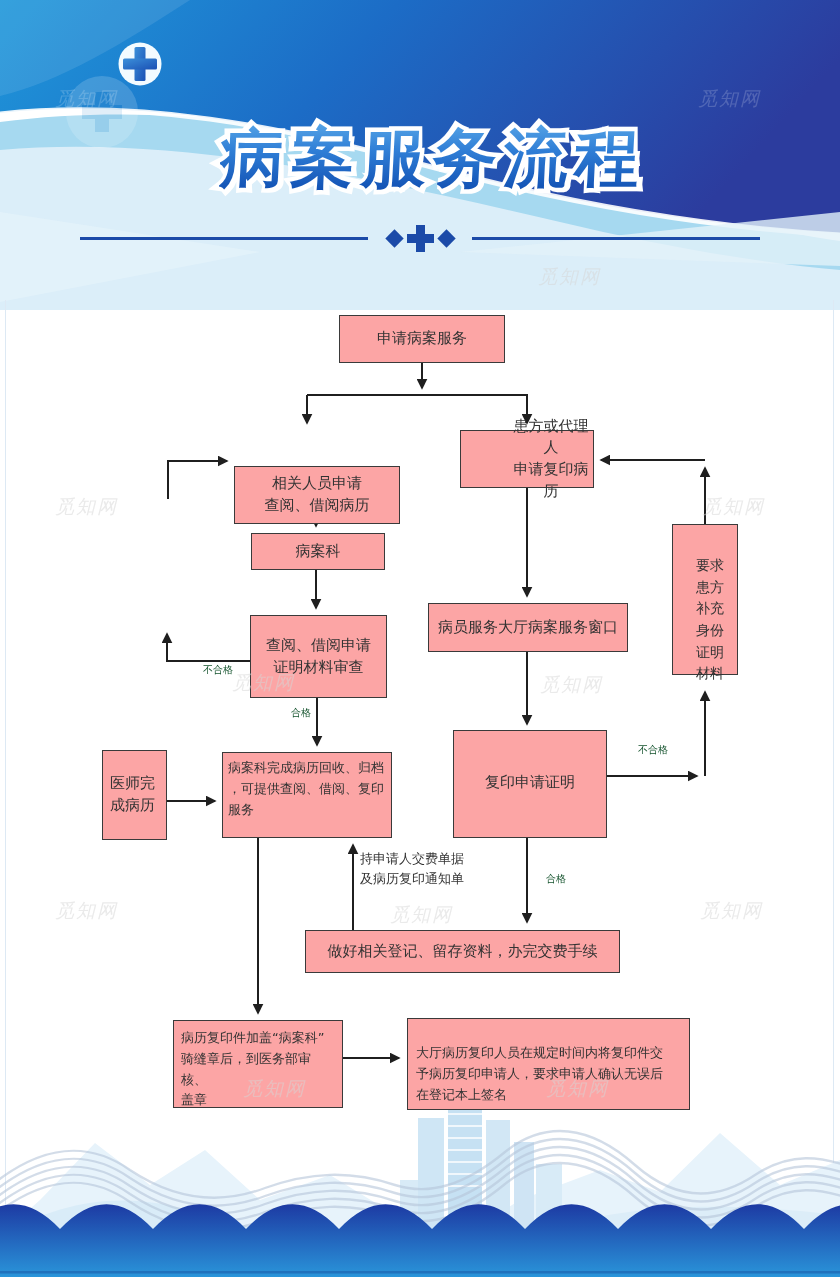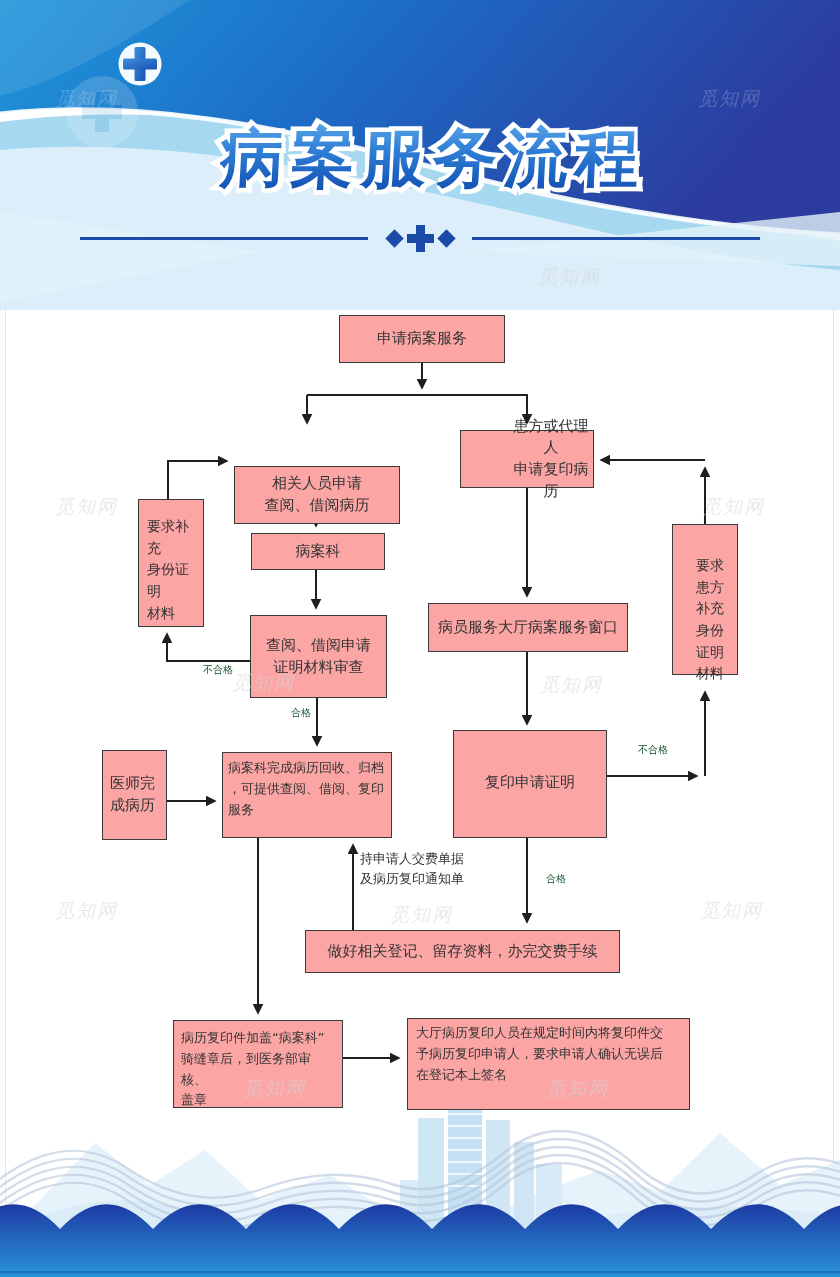--- a/index.html
+++ b/index.html
@@ -52,21 +52,21 @@
   #n3{left:138px;top:499px;width:66px;height:128px;align-items:flex-start;justify-content:flex-start;text-align:left;padding:16px 4px 0 8px;font-size:14px;line-height:1.55;}
   #n4{left:251px;top:533px;width:134px;height:37px;}
   #n5{left:250px;top:615px;width:137px;height:83px;}
   #n6{left:102px;top:750px;width:65px;height:90px;justify-content:flex-start;text-align:left;padding-left:7px;font-size:15px;}
   #n7{left:222px;top:752px;width:170px;height:86px;align-items:flex-start;justify-content:flex-start;text-align:left;padding:5px 5px;font-size:13px;line-height:1.6;}
   #n8{left:428px;top:603px;width:200px;height:49px;}
   #n9{left:453px;top:730px;width:154px;height:108px;font-family:Liberation Mono, monospace;}
   #n10{left:672px;top:524px;width:66px;height:151px;align-items:flex-start;justify-content:flex-start;text-align:left;padding:30px 4px 0 23px;font-size:14px;line-height:1.55;}
   #n11{left:305px;top:930px;width:315px;height:43px;}
   #n12{left:173px;top:1020px;width:170px;height:88px;align-items:flex-start;justify-content:flex-start;text-align:left;padding:7px 7px;font-size:13px;line-height:1.6;}
-  #n13{left:407px;top:1018px;width:283px;height:92px;align-items:flex-start;justify-content:flex-start;text-align:left;padding:4px 8px;font-size:13px;line-height:1.6;}
+  #n13{left:407px;top:1018px;width:283px;height:92px;align-items:flex-start;justify-content:flex-start;text-align:left;padding:24px 8px;font-size:13px;line-height:1.6;}
   .flabel{position:absolute;color:#14532d;font-size:10px;z-index:2;white-space:nowrap;margin-left:15px;}
   #l0{left:188px;top:663px;}
   #l1{left:276px;top:706px;}
   #l2{left:623px;top:743px;}
   #l3{left:531px;top:872px;}
   .edge-note{position:absolute;left:360px;top:849px;color:#333;font-size:13px;line-height:1.55;white-space:pre-line;z-index:2;}
   
   .wm{position:absolute;font-size:19px;letter-spacing:2px;color:#d6d6d6;opacity:.5;z-index:3;pointer-events:none;font-style:italic;}
   .wm.onblue{color:#ffffff;opacity:.18;}
   
@@ -211,23 +211,20 @@
       <line x1="527" y1="818" x2="527" y2="922" marker-end="url(#ah)"></line>
       <line x1="343" y1="1058" x2="399" y2="1058" marker-end="url(#ah)"></line>
     </g>
   </svg>
 
   <div class="node" id="n0">申请病案服务</div>
   <div class="node" id="n1">相关人员申请
 查阅、借阅病历</div>
   <div class="node" id="n2">患方或代理人
 申请复印病历</div>
-  <div class="node" id="n3">要求补充
-身份证明
-材料</div>
   <div class="node" id="n5">查阅、借阅申请
 证明材料审查</div>
   <div class="node" id="n4">病案科</div>
   <div class="node" id="n6">医师完
 成病历</div>
   <div class="node" id="n7">病案科完成病历回收、归档
 ，可提供查阅、借阅、复印
 服务</div>
   <div class="node" id="n8">病员服务大厅病案服务窗口</div>
   <div class="node" id="n9">复印申请证明</div>

